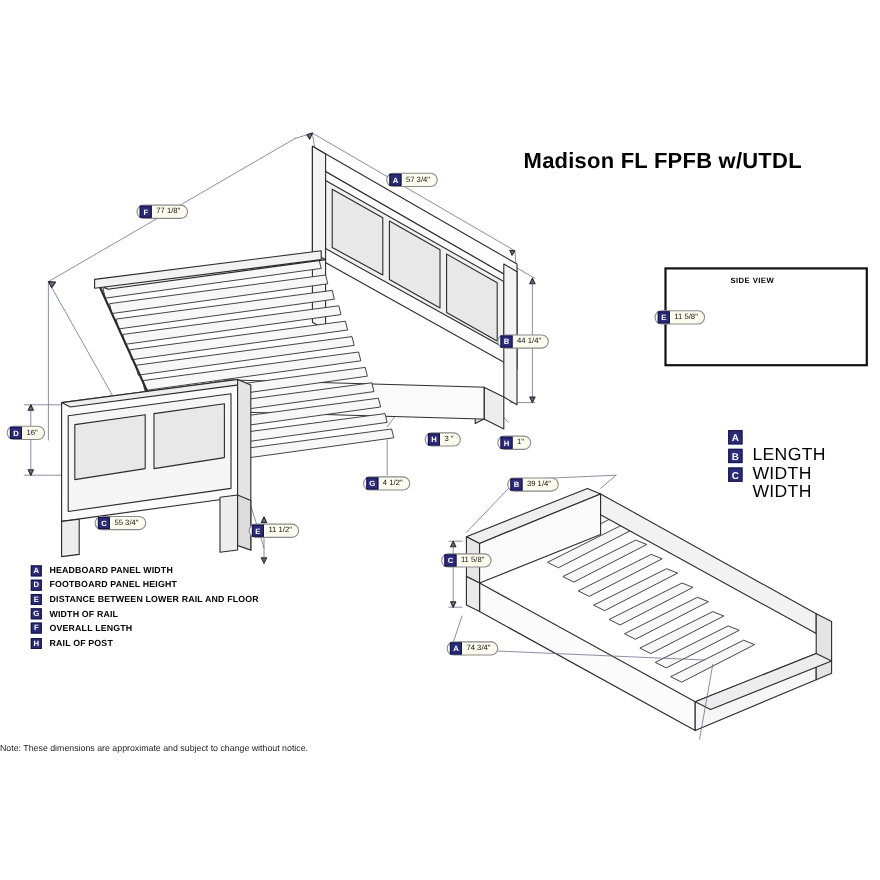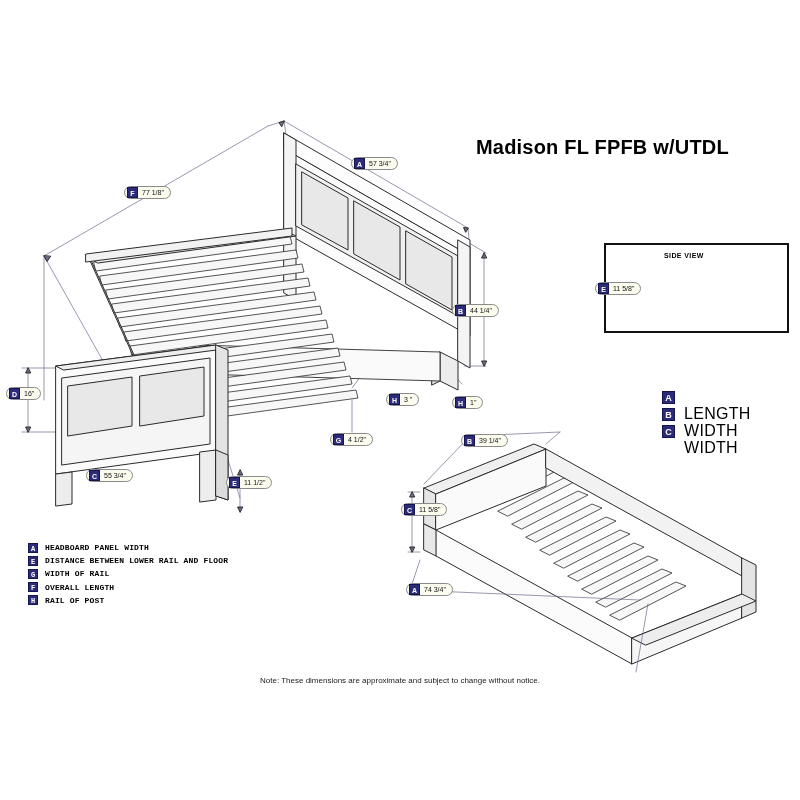--- a/index.html
+++ b/index.html
@@ -48,31 +48,31 @@
   
   #abc-legend{position:absolute;left:662px;top:389px;}
   #abc-legend .row{display:flex;align-items:center;height:17px;}
   #abc-legend .badge{
     width:13px;height:13px;background:#2b2b7a;color:#fff;
     border:1px solid #15154d;font-size:9px;font-weight:bold;
     line-height:13px;text-align:center;box-sizing:border-box;flex:none;
   }
   #abc-legend .txt{margin-left:9px;font-size:16px;font-weight:normal;letter-spacing:.3px;margin-top:32px;}
 
-  #key-legend{position:absolute;left:28px;top:541px;font-family:Liberation Mono, monospace;}
+  #key-legend{position:absolute;left:28px;top:512px;}
   #key-legend .row{display:flex;align-items:center;height:13.2px;}
   #key-legend .badge{
     width:10px;height:10px;background:#2b2b7a;color:#fff;
     border:1px solid #15154d;font-size:7px;font-weight:bold;
     line-height:10px;text-align:center;box-sizing:border-box;flex:none;
   }
   #key-legend .txt{margin-left:7px;font-size:8px;font-weight:bold;letter-spacing:.15px;}
 
   #footer-note{
-    position:absolute;left:0;top:676px;width:800px;text-align:center;
+    position:absolute;left:0;top:676px;width:800px;
     font-size:8px;color:#222;
   }
 </style>
 </head>
 <body>
 
 <div class="stage">
 
   <svg class="draw" viewBox="0 0 800 800">
     <g fill="none" stroke="#2b2b2b" stroke-width="1" stroke-linejoin="round" stroke-linecap="round">
@@ -324,20 +324,24 @@
       <span class="txt">WIDTH</span>
     </div>
   </div>
 
   <div id="key-legend">
     <div class="row">
       <span class="badge">A</span>
       <span class="txt">HEADBOARD PANEL WIDTH</span>
     </div>
     <div class="row">
+      <span class="badge">D</span>
+      <span class="txt">FOOTBOARD PANEL HEIGHT</span>
+    </div>
+    <div class="row">
       <span class="badge">E</span>
       <span class="txt">DISTANCE BETWEEN LOWER RAIL AND FLOOR</span>
     </div>
     <div class="row">
       <span class="badge">G</span>
       <span class="txt">WIDTH OF RAIL</span>
     </div>
     <div class="row">
       <span class="badge">F</span>
       <span class="txt">OVERALL LENGTH</span>

